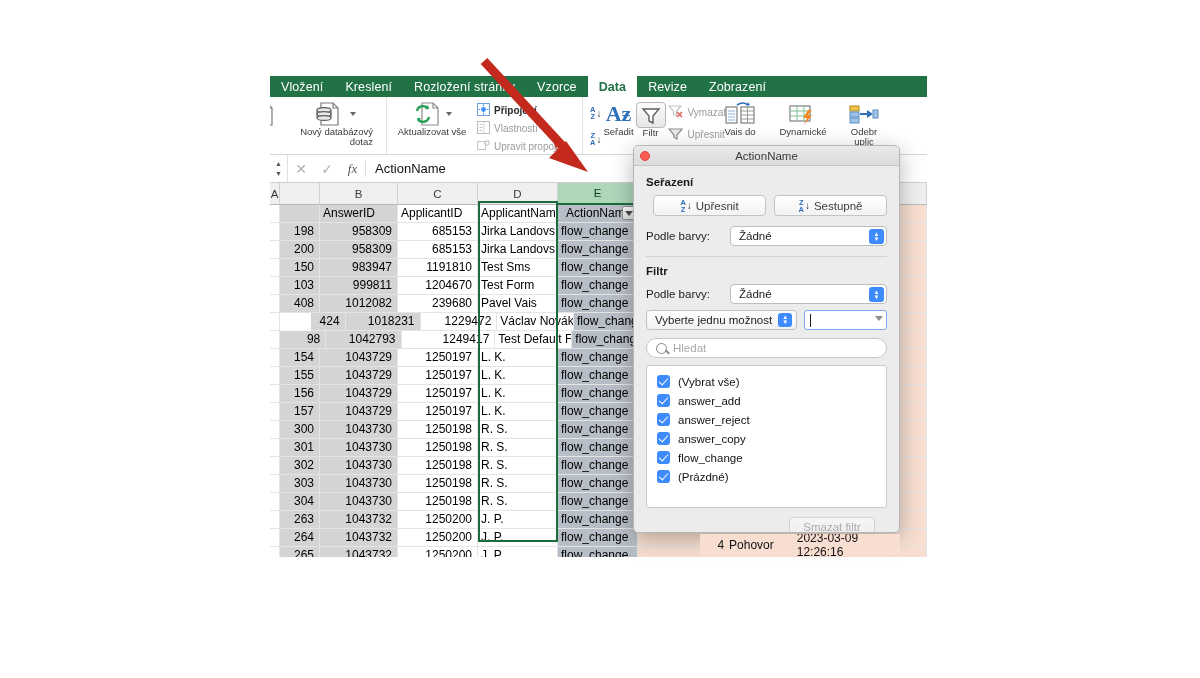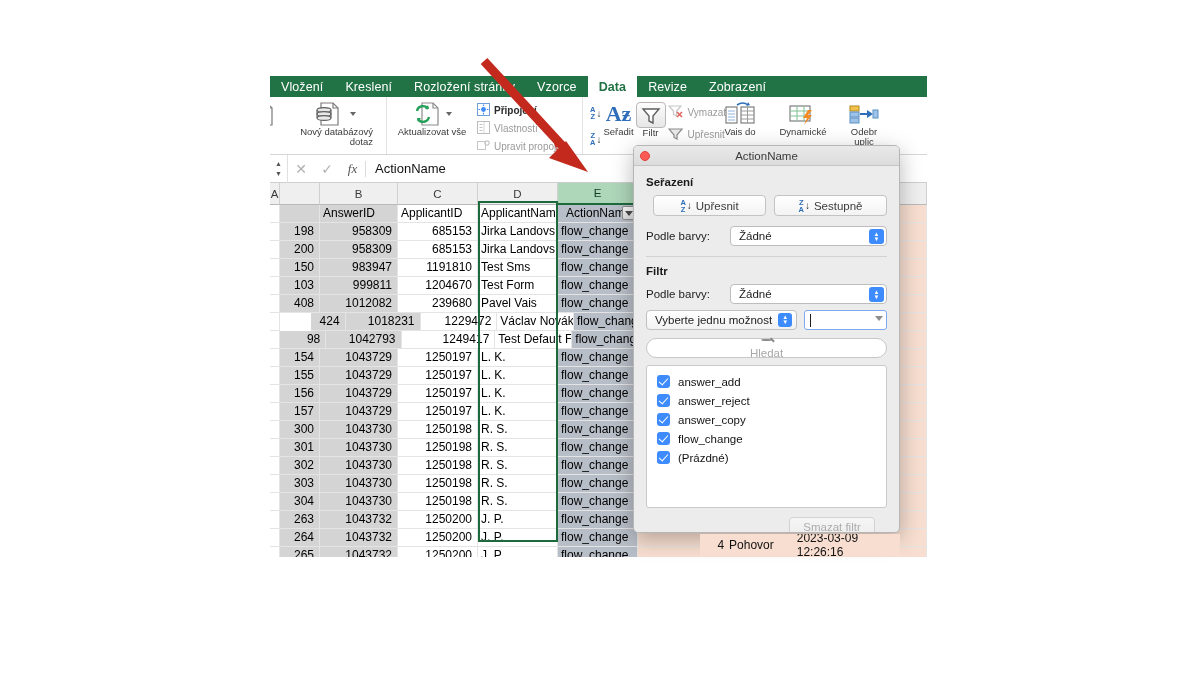--- a/index.html
+++ b/index.html
@@ -315,21 +315,20 @@
   }
 
   .searchbox {
     height: 20px;
     background:#ffffff;
     border: 1px solid #c7c7c7;
     border-radius: 10px;
     display:flex; align-items:center;
     gap: 6px; padding: 0 9px;
     margin-top: 8px;
-    flex-direction: column;
   }
   .searchbox .sglyph {
     width: 11px; height: 11px;
     border: 1.5px solid #8a8a8a;
     border-radius: 50%;
     position: relative;
   }
   .searchbox .sglyph::after {
     content:""; position:absolute;
     width: 5px; height:1.5px; background:#8a8a8a;
@@ -838,20 +837,24 @@
       </div>
 
       <div class="searchbox">
         <span class="sglyph"></span>
         <span class="ph">Hledat</span>
       </div>
 
       <div class="listbox" id="filterlist">
           <div class="litem">
             <span class="cbx"></span>
+            <span class="ltxt">(Vybrat vše)</span>
+          </div>
+          <div class="litem">
+            <span class="cbx"></span>
             <span class="ltxt">answer_add</span>
           </div>
           <div class="litem">
             <span class="cbx"></span>
             <span class="ltxt">answer_reject</span>
           </div>
           <div class="litem">
             <span class="cbx"></span>
             <span class="ltxt">answer_copy</span>
           </div>

